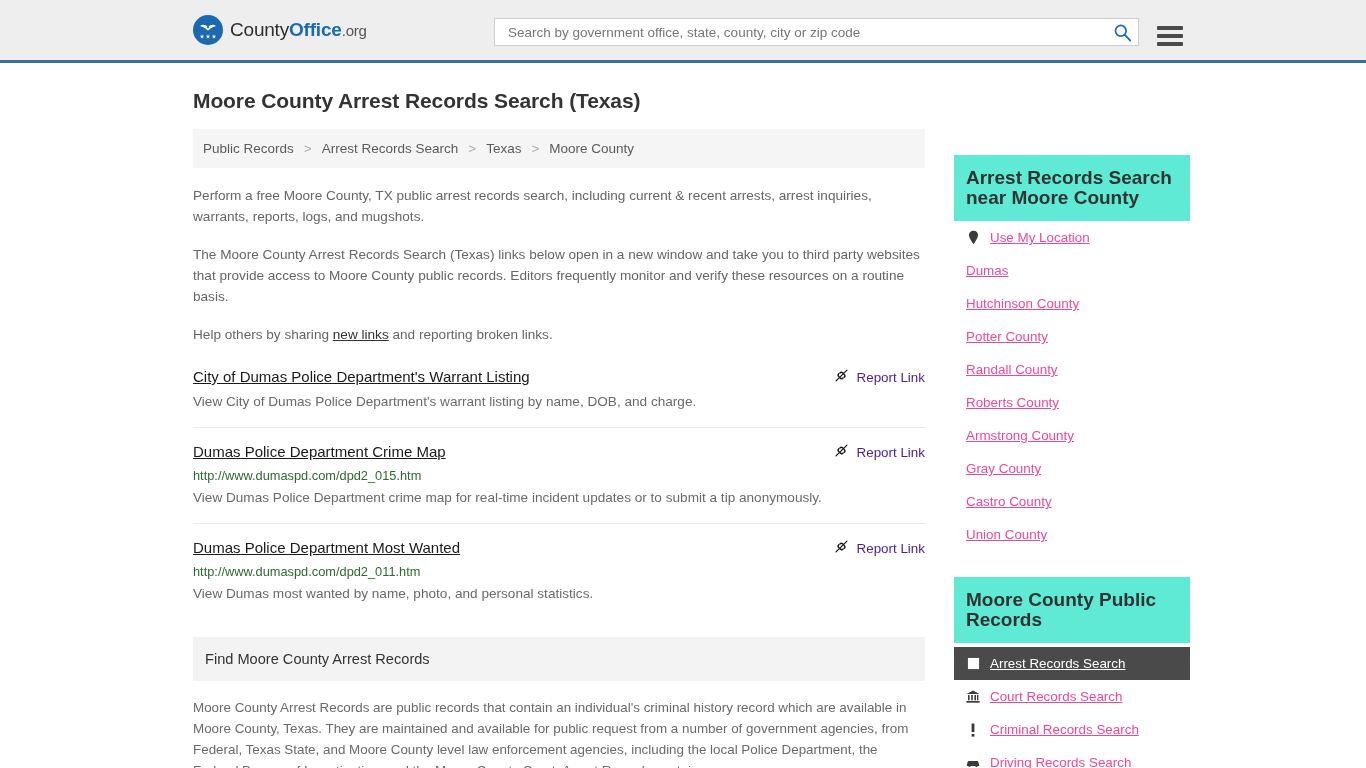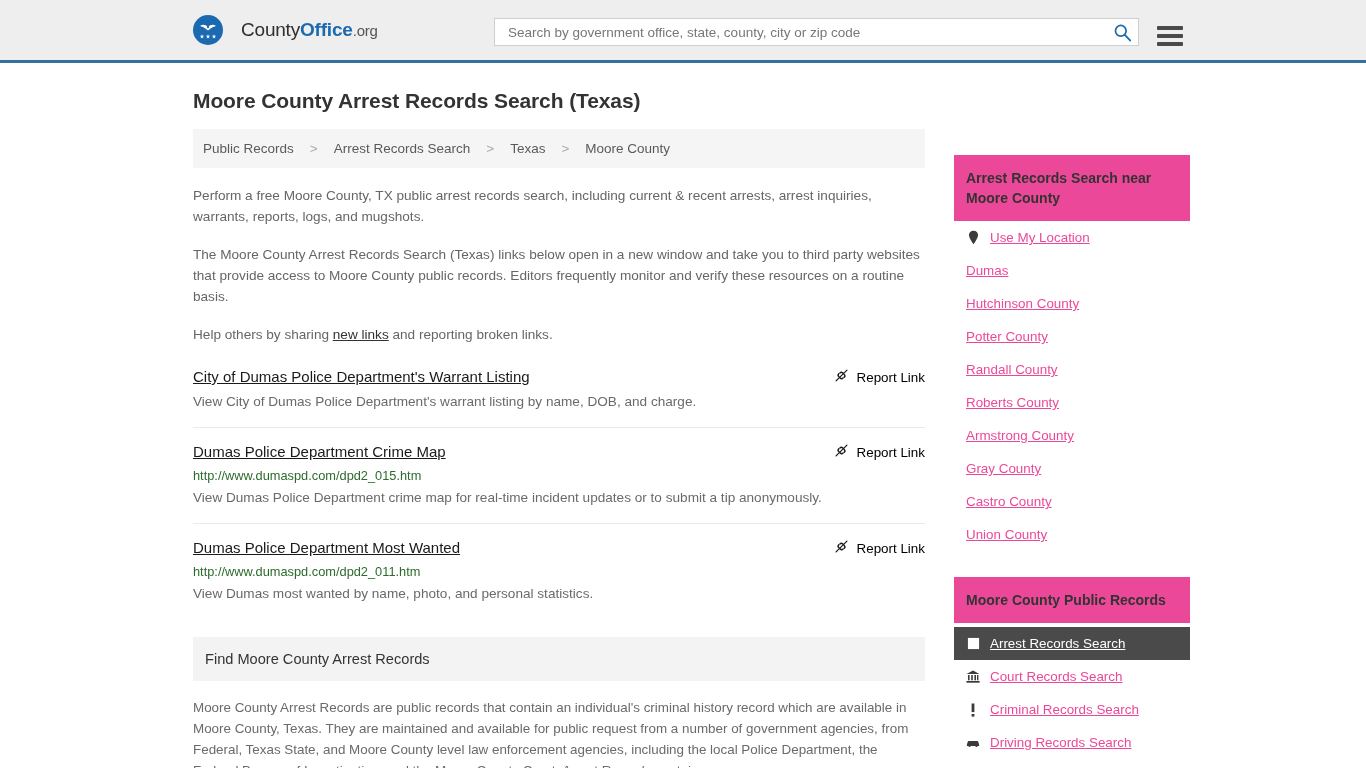--- a/index.html
+++ b/index.html
@@ -17,21 +17,21 @@
     background: #eeeeee;
     border-bottom: 3px solid #36709f;
     display: flex;
     align-items: center;
     position: relative;
   }
   .logo-wrap {
     display: flex;
     align-items: center;
     margin-left: 193px;
-    gap: 18px;
+    gap: 7px;
     cursor: pointer;
   }
   .logo-mark {
     width: 30px; height: 30px;
     border-radius: 50%;
     background: #1b69b0;
     display: flex; flex-direction: column;
     align-items: center; justify-content: center;
     flex: none;
   }
@@ -106,21 +106,21 @@
 
   
   .breadcrumb {
     background: #f5f5f5;
     padding: 12px 10px 12px 10px;
     font-size: 13.5px;
     color: #5a5a5a;
     display: flex;
     align-items: center;
     flex-wrap: wrap;
-    gap: 16px;
+    gap: 10px;
   }
   .breadcrumb a {
     color: #5a5a5a;
     text-decoration: none;
   }
   .breadcrumb .sep { color: #aaaaaa; }
 
   
   .intro p {
     font-size: 13.6px;
@@ -158,21 +158,21 @@
     display: flex;
     align-items: center;
     gap: 8px;
     flex: none;
     margin-left: 16px;
     cursor: pointer;
     padding-top: 1px;
   }
   .report-link .rl-text {
     font-size: 13.4px;
-    color: #000000;
+    color: #4c1d95;
   }
   .link-url {
     font-size: 12.8px;
     color: #2c6b2c;
     margin-top: 6px;
     word-break: break-all;
   }
   .link-desc {
     font-size: 13.6px;
     color: #6a6a6a;
@@ -192,23 +192,23 @@
   .section-body p {
     font-size: 13.4px;
     line-height: 21px;
     color: #6a6a6a;
     margin: 16px 0 0 0;
   }
 
   
   .side-panel { margin-top: 26px; }
   .side-head {
-    background: #ec4899;
+    background: #5eead4;
     padding: 13px 12px;
-    font-size: 14px;
+    font-size: 19px;
     font-weight: bold;
     color: #333;
     line-height: 20px;
   }
   .side-list { padding: 0; margin: 0; list-style: none; }
   .side-item {
     display: flex;
     align-items: center;
     gap: 10px;
     padding: 9px 12px;

